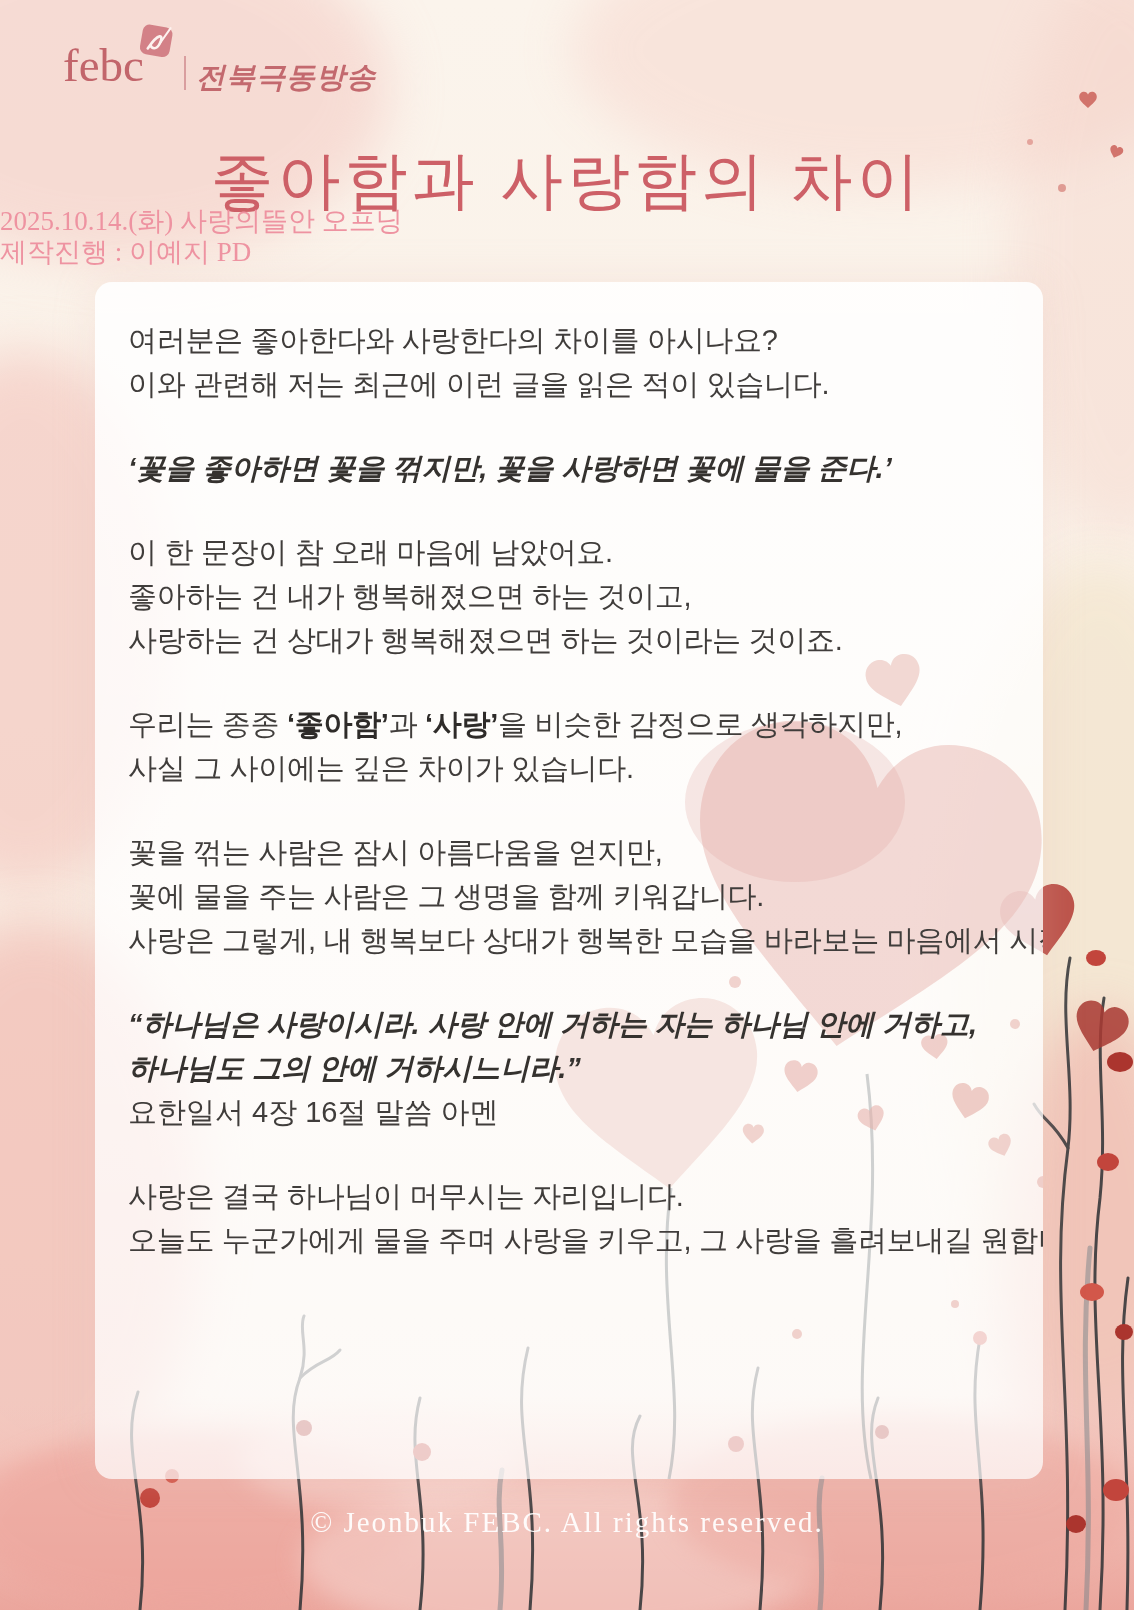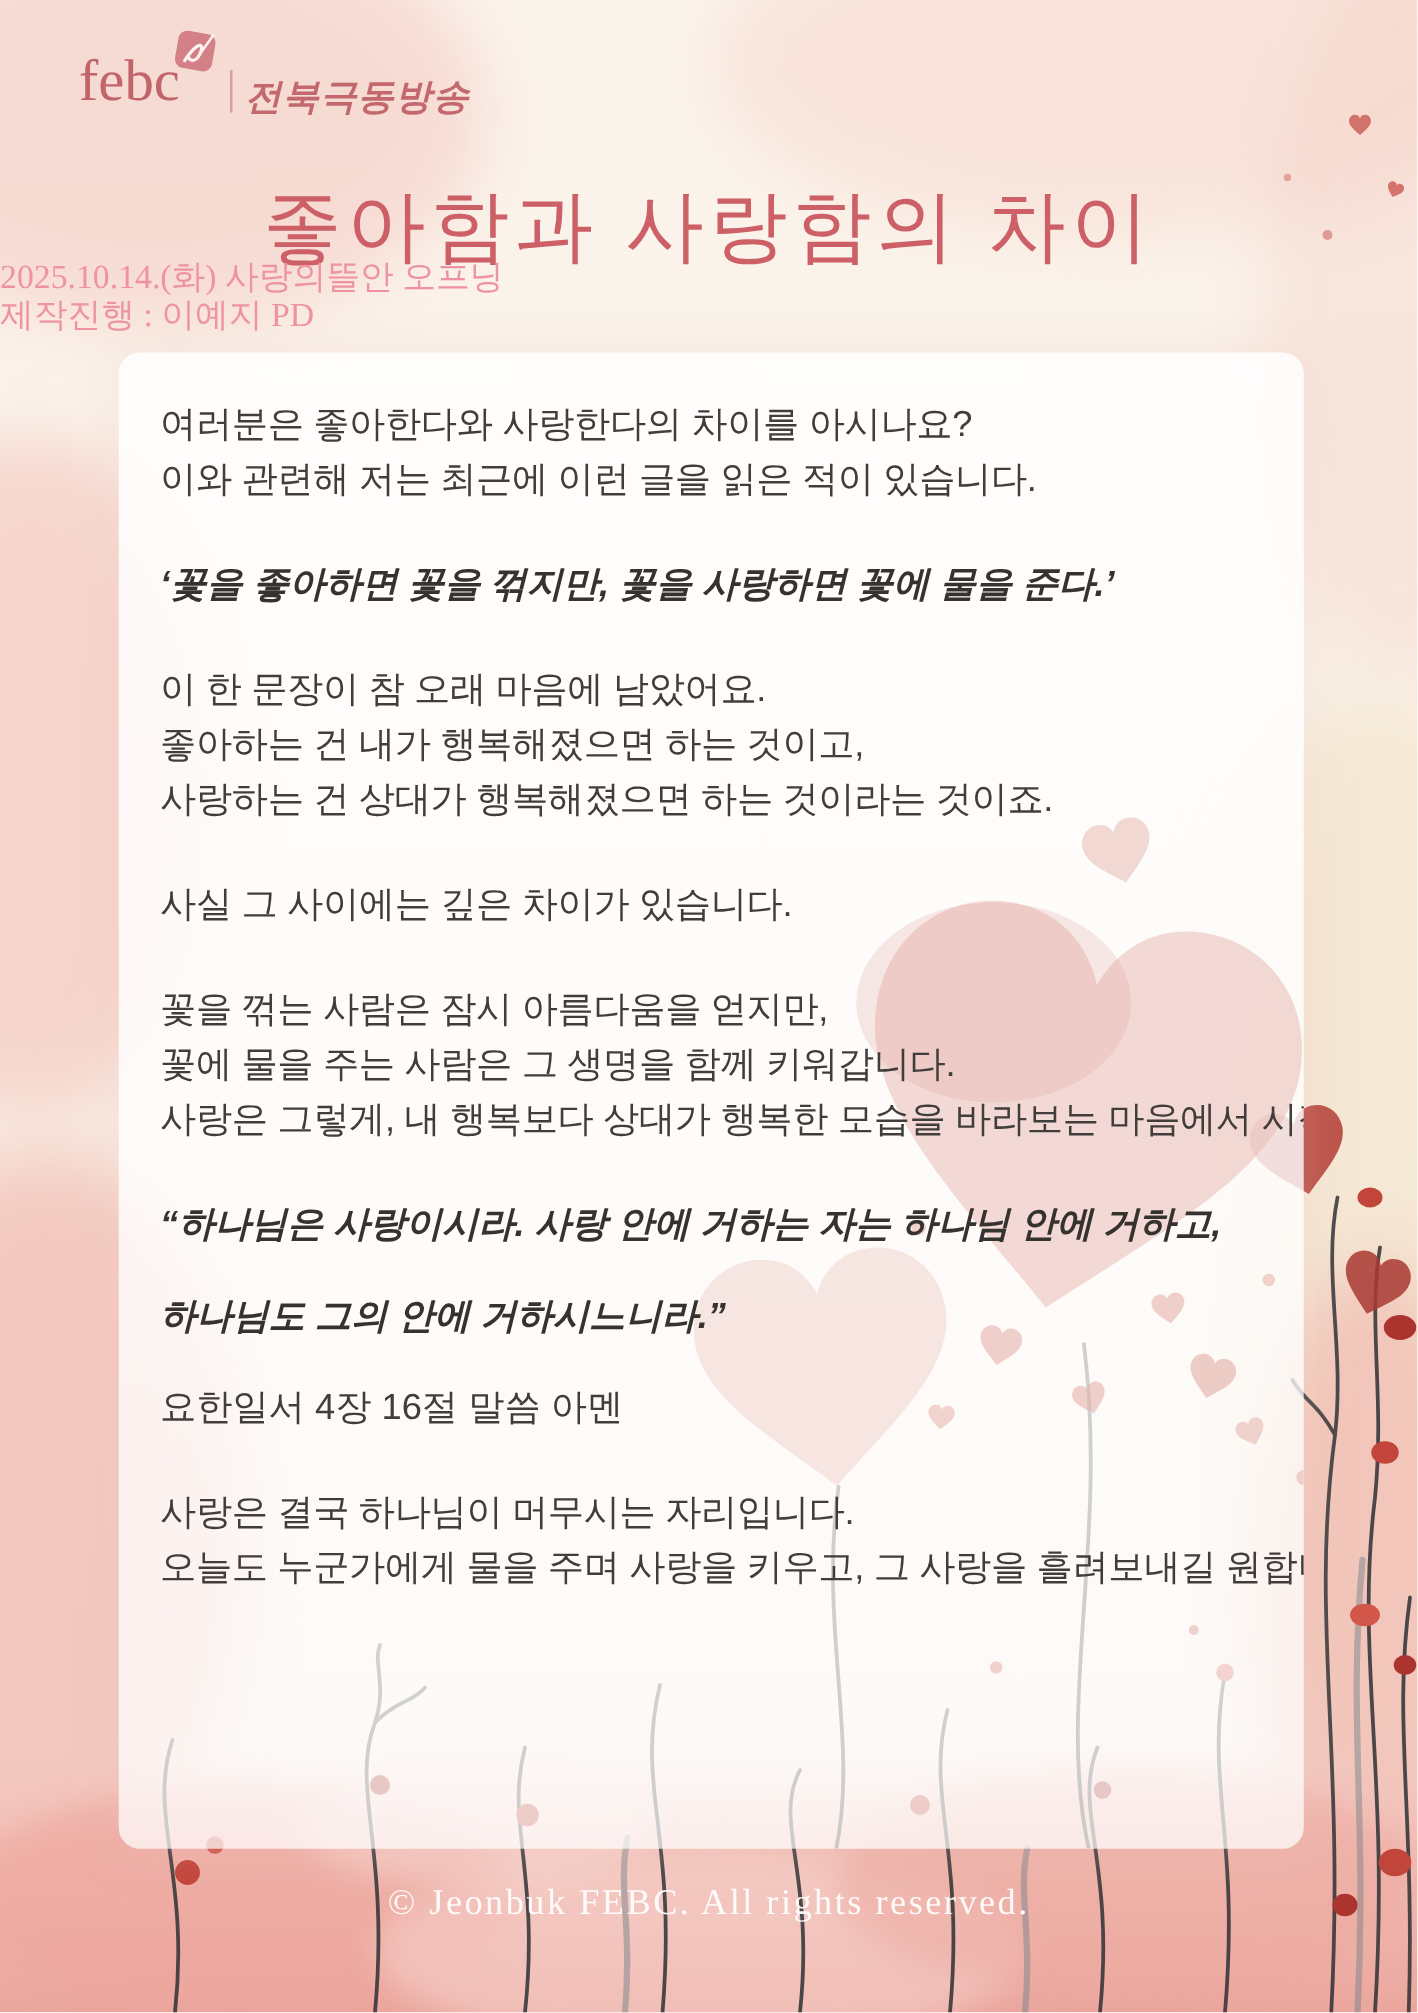--- a/index.html
+++ b/index.html
@@ -21,21 +21,21 @@
   .subtitle{position:absolute;left:0;top:206px;width:100%;
     font-family:"Liberation Serif",serif;color:#ee93a1;font-size:27px;line-height:31px;}
   
   .card{position:absolute;left:95px;top:282px;width:948px;height:1197px;border-radius:17px;z-index:3;
     background:linear-gradient(180deg,rgba(255,255,255,.88) 0%,rgba(255,255,255,.80) 60%,rgba(255,255,255,.72) 100%);
     overflow:hidden;box-shadow:0 0 40px rgba(235,190,185,.25);}
   .card-decor{position:absolute;left:0;top:0;z-index:0;}
   .body{position:absolute;left:33px;top:36px;right:20px;z-index:1;color:#403d3b;}
   .para{margin:0 0 40px 0;}
   .line{height:44px;line-height:44px;font-size:29px;white-space:nowrap;letter-spacing:-.3px;}
-  .para.quote .line{font-style:italic;font-weight:bold;color:#35322f;letter-spacing:0;margin-top:29px;}
+  .para.quote .line{font-style:italic;font-weight:bold;color:#35322f;letter-spacing:0;}
   .para.quote .line.plain{font-style:normal;font-weight:normal;color:#403d3b;}
   .seg.b{font-weight:bold;color:#2e2b29;}
   
   .footer{position:absolute;left:0;top:1506px;width:100%;text-align:center;z-index:5;
     font-family:"Liberation Serif",serif;font-size:29px;color:rgba(255,255,255,.93);letter-spacing:2px;}
 </style>
 </head>
 <body>
 
 <div class="poster">
@@ -187,20 +187,21 @@
         </div>
         <div class="para quote">
           <div class="line"><span class="seg">‘꽃을 좋아하면 꽃을 꺾지만, 꽃을 사랑하면 꽃에 물을 준다.’</span></div>
         </div>
         <div class="para normal">
           <div class="line"><span class="seg">이 한 문장이 참 오래 마음에 남았어요.</span></div>
           <div class="line"><span class="seg">좋아하는 건 내가 행복해졌으면 하는 것이고,</span></div>
           <div class="line"><span class="seg">사랑하는 건 상대가 행복해졌으면 하는 것이라는 것이죠.</span></div>
         </div>
         <div class="para normal">
+          <div class="line"><span class="seg">우리는 종종 </span><span class="seg b">‘좋아함’</span><span class="seg">과 </span><span class="seg b">‘사랑’</span><span class="seg">을 비슷한 감정으로 생각하지만,</span></div>
           <div class="line"><span class="seg">사실 그 사이에는 깊은 차이가 있습니다.</span></div>
         </div>
         <div class="para normal">
           <div class="line"><span class="seg">꽃을 꺾는 사람은 잠시 아름다움을 얻지만,</span></div>
           <div class="line"><span class="seg">꽃에 물을 주는 사람은 그 생명을 함께 키워갑니다.</span></div>
           <div class="line"><span class="seg">사랑은 그렇게, 내 행복보다 상대가 행복한 모습을 바라보는 마음에서 시작됩니다.</span></div>
         </div>
         <div class="para quote">
           <div class="line"><span class="seg">“하나님은 사랑이시라. 사랑 안에 거하는 자는 하나님 안에 거하고,</span></div>
           <div class="line"><span class="seg">하나님도 그의 안에 거하시느니라.”</span></div>

